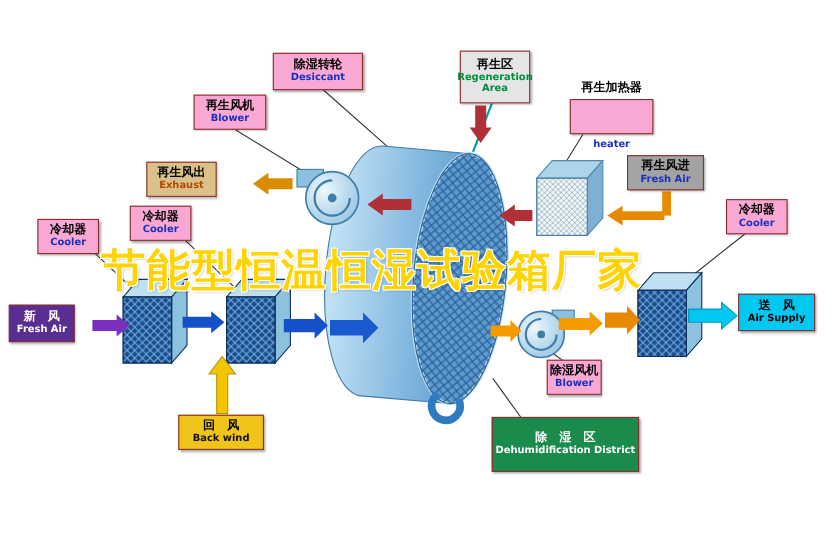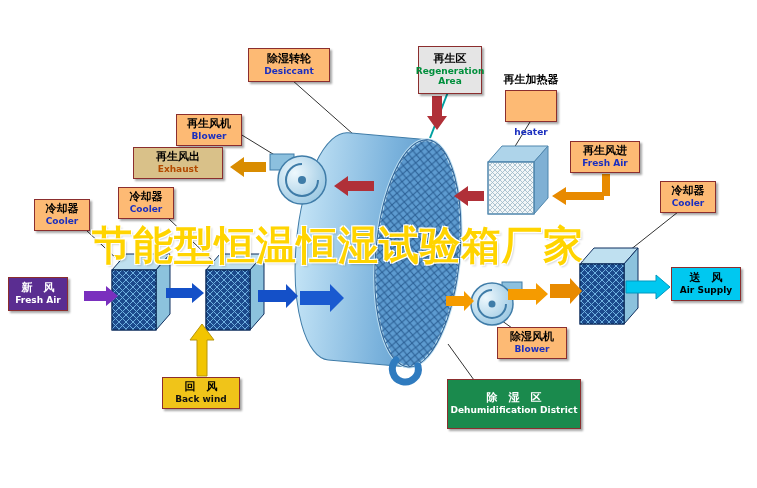--- a/index.html
+++ b/index.html
@@ -8,24 +8,24 @@
   .diagram-svg{position:absolute;left:0;top:0;z-index:1;}
   .lbl{
     position:absolute;z-index:10;
     border:1px solid #8b2e2e;
     box-shadow:1.5px 1.5px 2px rgba(0,0,0,.35);
     display:flex;flex-direction:column;align-items:center;justify-content:center;
     text-align:center;line-height:1.18;padding:1px;box-sizing:border-box;
   }
   .lbl .zh{font-size:11px;font-weight:bold;color:#000;white-space:nowrap;}
   .lbl .en{font-size:9px;font-weight:bold;}
-  .teal{background:#fdba74}      .teal .en{color:#1b2fbf}
+  .teal{background:#f9a8d4}      .teal .en{color:#1b2fbf}
   .bluebox{background:#e5e5e5}   .bluebox .en{color:#008f3c}
   .tan{background:#d9c189}       .tan .en{color:#b34a00}
-  .paleyellow{background:#fdba74}.paleyellow .en{color:#1b2fbf}
+  .paleyellow{background:#a3a3a3}.paleyellow .en{color:#1b2fbf}
   .purplebox{background:#5a2d91} .purplebox .zh,.purplebox .en{color:#fff}
   .cyanbox{background:#00c8f0}   .cyanbox .en{color:#000}
   .yellowbox{background:#f0c419} .yellowbox .en{color:#111}
   .greenbox{background:#1a8a4d}  .greenbox .zh,.greenbox .en{color:#fff}
   .wrapen .en{white-space:normal;}
   .watermark{
     position:absolute;z-index:50;left:92px;top:218px;width:590px;
     font-size:40px;font-weight:bold;letter-spacing:1px;
     color:#ffd400;white-space:nowrap;pointer-events:none;
     text-shadow:1px 1px 0 #fff,-1px -1px 0 #fff,1px -1px 0 #fff,-1px 1px 0 #fff,2px 2px 2px rgba(0,0,0,.15);
@@ -141,31 +141,31 @@
   <div class="lbl teal" style="left:248px;top:48px;width:82px;height:34px;">
     <span class="zh">除湿转轮</span>
     <span class="en">Desiccant</span>
   </div>
 
   <div class="lbl bluebox wrapen" style="left:418px;top:46px;width:64px;height:48px;">
     <span class="zh">再生区</span>
     <span class="en">Regeneration Area</span>
   </div>
 
-  <div class="lbl teal" style="left:176px;top:86px;width:66px;height:32px;margin-top:28px;">
+  <div class="lbl teal" style="left:176px;top:86px;width:66px;height:32px;">
     <span class="zh">再生风机</span>
     <span class="en">Blower</span>
   </div>
 
-  <div class="lbl teal" style="left:505px;top:90px;width:52px;height:32px;gap:40px;">
+  <div class="lbl teal" style="left:518px;top:90px;width:76px;height:32px;gap:40px;">
     <span class="zh">再生加热器</span>
     <span class="en">heater</span>
   </div>
 
-  <div class="lbl tan" style="left:133px;top:147px;width:90px;height:32px;">
+  <div class="lbl tan" style="left:133px;top:147px;width:64px;height:32px;">
     <span class="zh">再生风出</span>
     <span class="en">Exhaust</span>
   </div>
 
   <div class="lbl paleyellow" style="left:570px;top:141px;width:70px;height:32px;">
     <span class="zh">再生风进</span>
     <span class="en">Fresh Air</span>
   </div>
 
   <div class="lbl teal" style="left:118px;top:187px;width:56px;height:32px;">
@@ -191,21 +191,21 @@
   <div class="lbl yellowbox" style="left:162px;top:377px;width:78px;height:32px;">
     <span class="zh">回　风</span>
     <span class="en">Back wind</span>
   </div>
 
   <div class="lbl cyanbox" style="left:671px;top:267px;width:70px;height:34px;">
     <span class="zh">送　风</span>
     <span class="en">Air Supply</span>
   </div>
 
-  <div class="lbl teal" style="left:497px;top:327px;width:70px;height:32px;">
+  <div class="lbl teal" style="left:497px;top:327px;width:50px;height:32px;">
     <span class="zh">除湿风机</span>
     <span class="en">Blower</span>
   </div>
 
   <div class="lbl greenbox wrapen" style="left:447px;top:379px;width:134px;height:50px;">
     <span class="zh">除　湿　区</span>
     <span class="en">Dehumidification District</span>
   </div>
 
   <div class="watermark">节能型恒温恒湿试验箱厂家</div>

